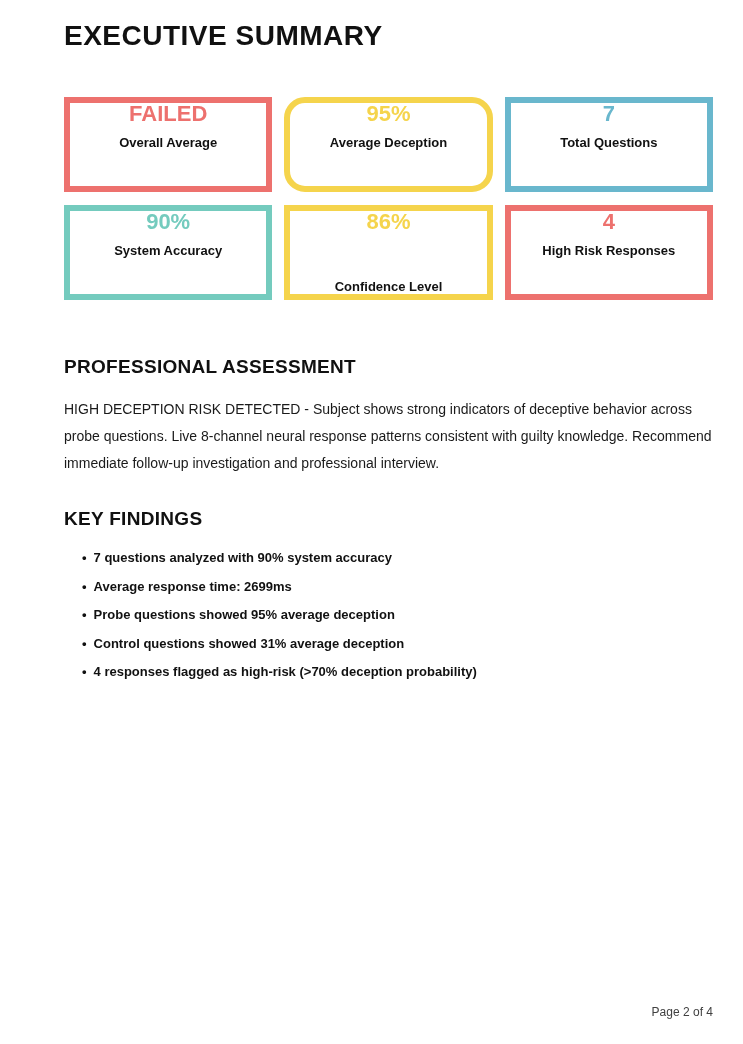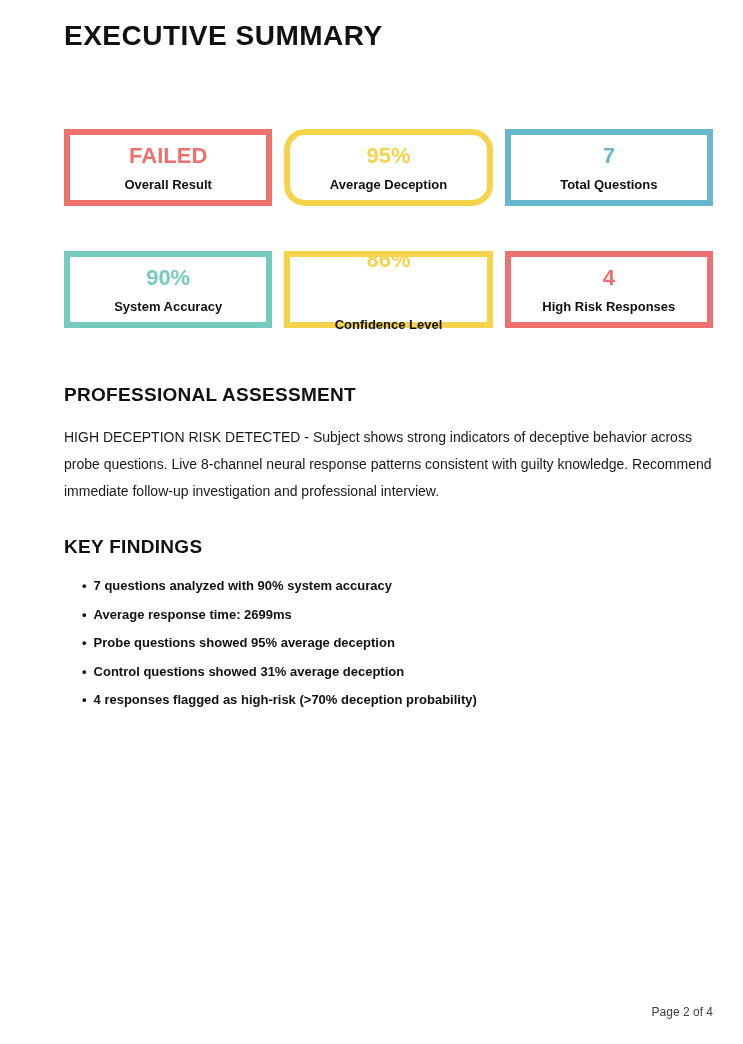--- a/index.html
+++ b/index.html
@@ -25,28 +25,27 @@
     margin-top: 2px;
   }
   .cards-grid {
     margin-top: 45px;
     display: grid;
     grid-template-columns: repeat(3, 1fr);
     column-gap: 12px;
     row-gap: 13px;
   }
   .stat-card {
-    height: 77px;
+    height: 95px;
     border: 6px solid #cccccc;
     background: #ffffff;
     display: flex;
     flex-direction: column;
     align-items: center;
-    justify-content: center;
-    margin-top: 32px;
+    justify-content: flex-start;
   }
   .card-value {
     font-size: 22px;
     font-weight: bold;
     line-height: 1;
   }
   .card-label {
     margin-top: 11px;
     font-size: 13px;
     font-weight: bold;
@@ -96,21 +95,21 @@
 </head>
 <body>
 
 <div class="page">
 
   <h1 class="doc-title">EXECUTIVE SUMMARY</h1>
 
   <div class="cards-grid">
     <div class="stat-card" style="border-color: rgb(237, 113, 110);">
       <div class="card-value" style="color: rgb(237, 113, 110);">FAILED</div>
-      <div class="card-label">Overall Result</div>
+      <div class="card-label">Overall Average</div>
     </div>
     <div class="stat-card" style="border-color: rgb(245, 212, 76); border-radius: 21px;">
       <div class="card-value" style="color: rgb(245, 212, 76);">95%</div>
       <div class="card-label">Average Deception</div>
     </div>
     <div class="stat-card" style="border-color: rgb(105, 183, 205);">
       <div class="card-value" style="color: rgb(105, 183, 205);">7</div>
       <div class="card-label">Total Questions</div>
     </div>
     <div class="stat-card" style="border-color: rgb(116, 203, 190);">

